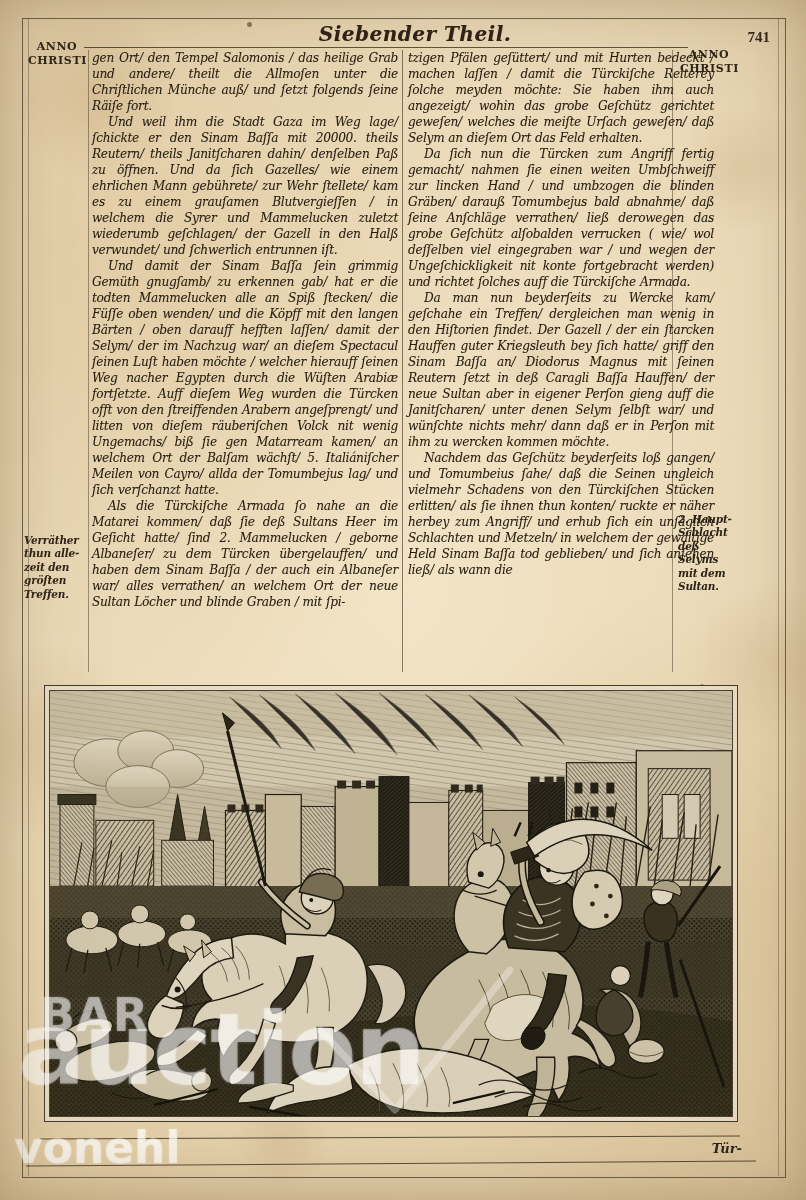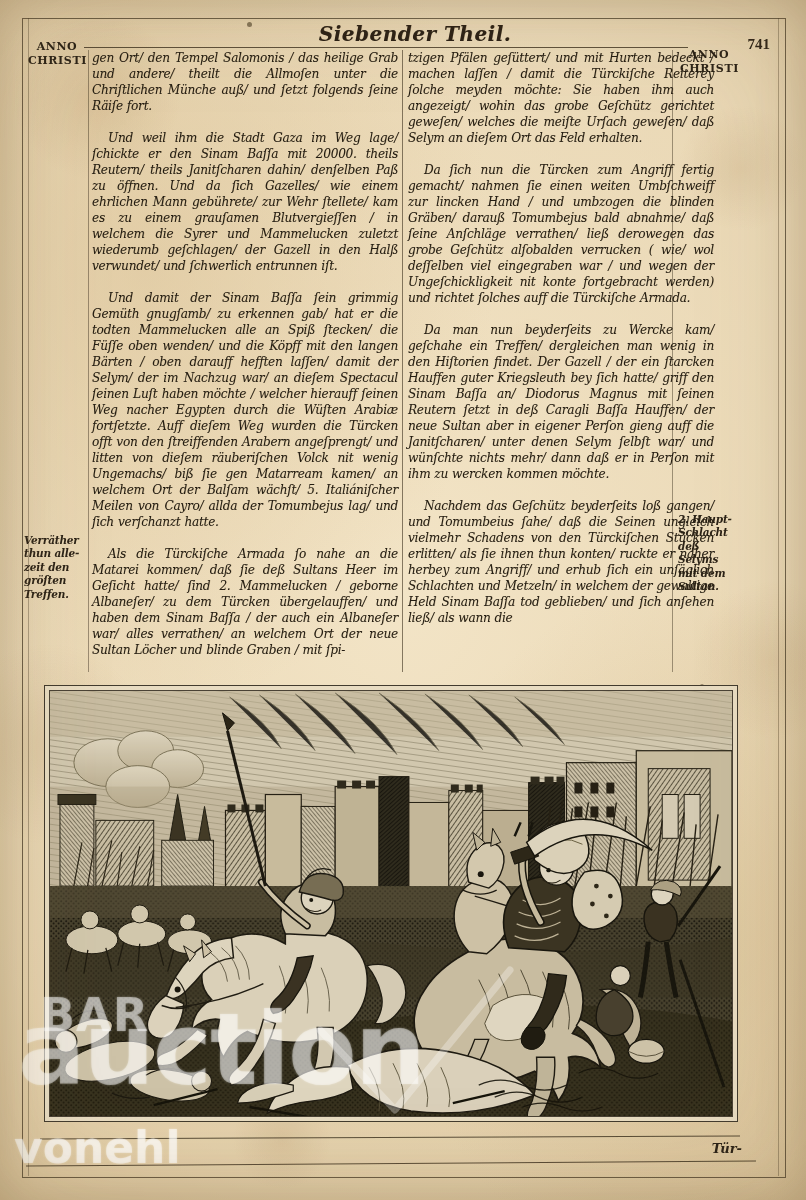--- a/index.html
+++ b/index.html
@@ -91,21 +91,21 @@
     font-weight: 700;
     letter-spacing: 0.5px;
     color: #2a2015;
     font-style: italic;
     text-shadow: 0.4px 0.3px 0 rgba(80,62,38,0.35);
     margin-left: 12px;
   }
   .header-pageno {
     position: absolute;
     right: 12px;
-    top: 16px;
+    top: 9px;
     font-size: 15px;
     font-weight: 700;
     color: #2f2518;
     font-family: "Liberation Serif", serif;
   }
   .rule-head {
     position: absolute;
     left: 84px;
     top: 47px;
     width: 604px;
@@ -184,21 +184,21 @@
     word-spacing: 0.4px;
     text-shadow: 0.35px 0.25px 0 rgba(90,72,44,0.30);
   }
   .col-left  { left: 92px; }
   .col-right { left: 408px; }
   .col p {
     margin: 0;
     text-indent: 16px;
   }
   .col p.noindent { text-indent: 0; }
-  .col p + p { margin-top: 16px; }
+  .col p + p { margin-top: 0; }
 
   
   .plate-wrap {
     position: absolute;
     left: 44px;
     top: 685px;
     width: 694px;
     height: 437px;
   }
   .plate-border-outer {

